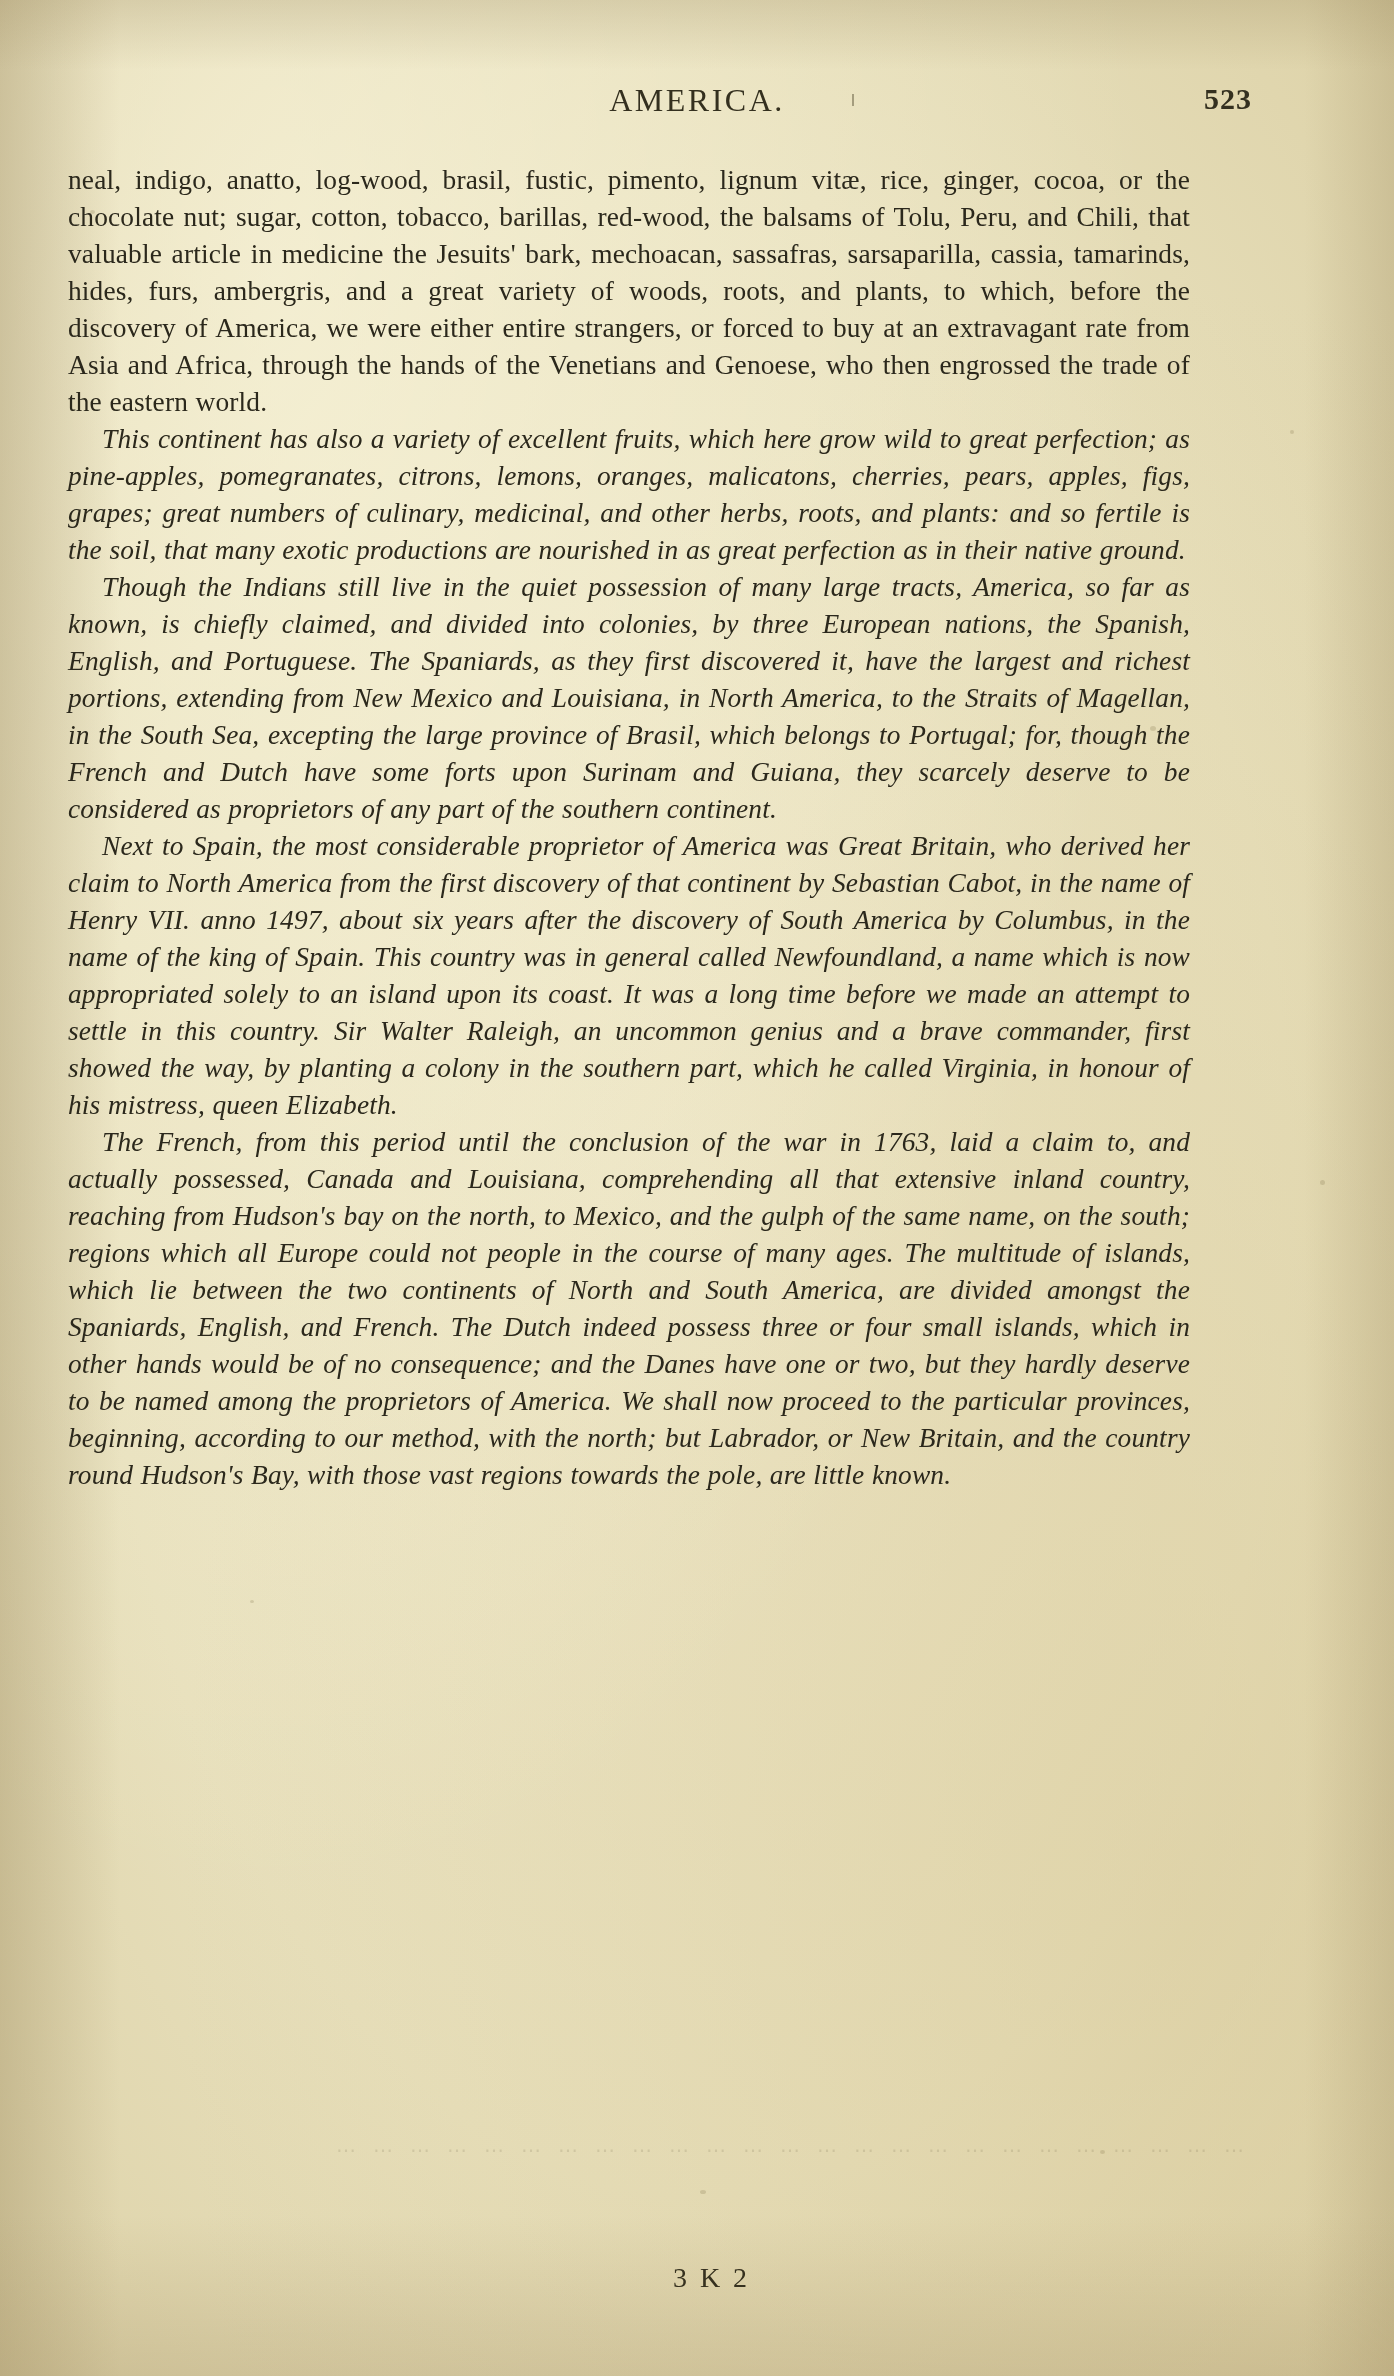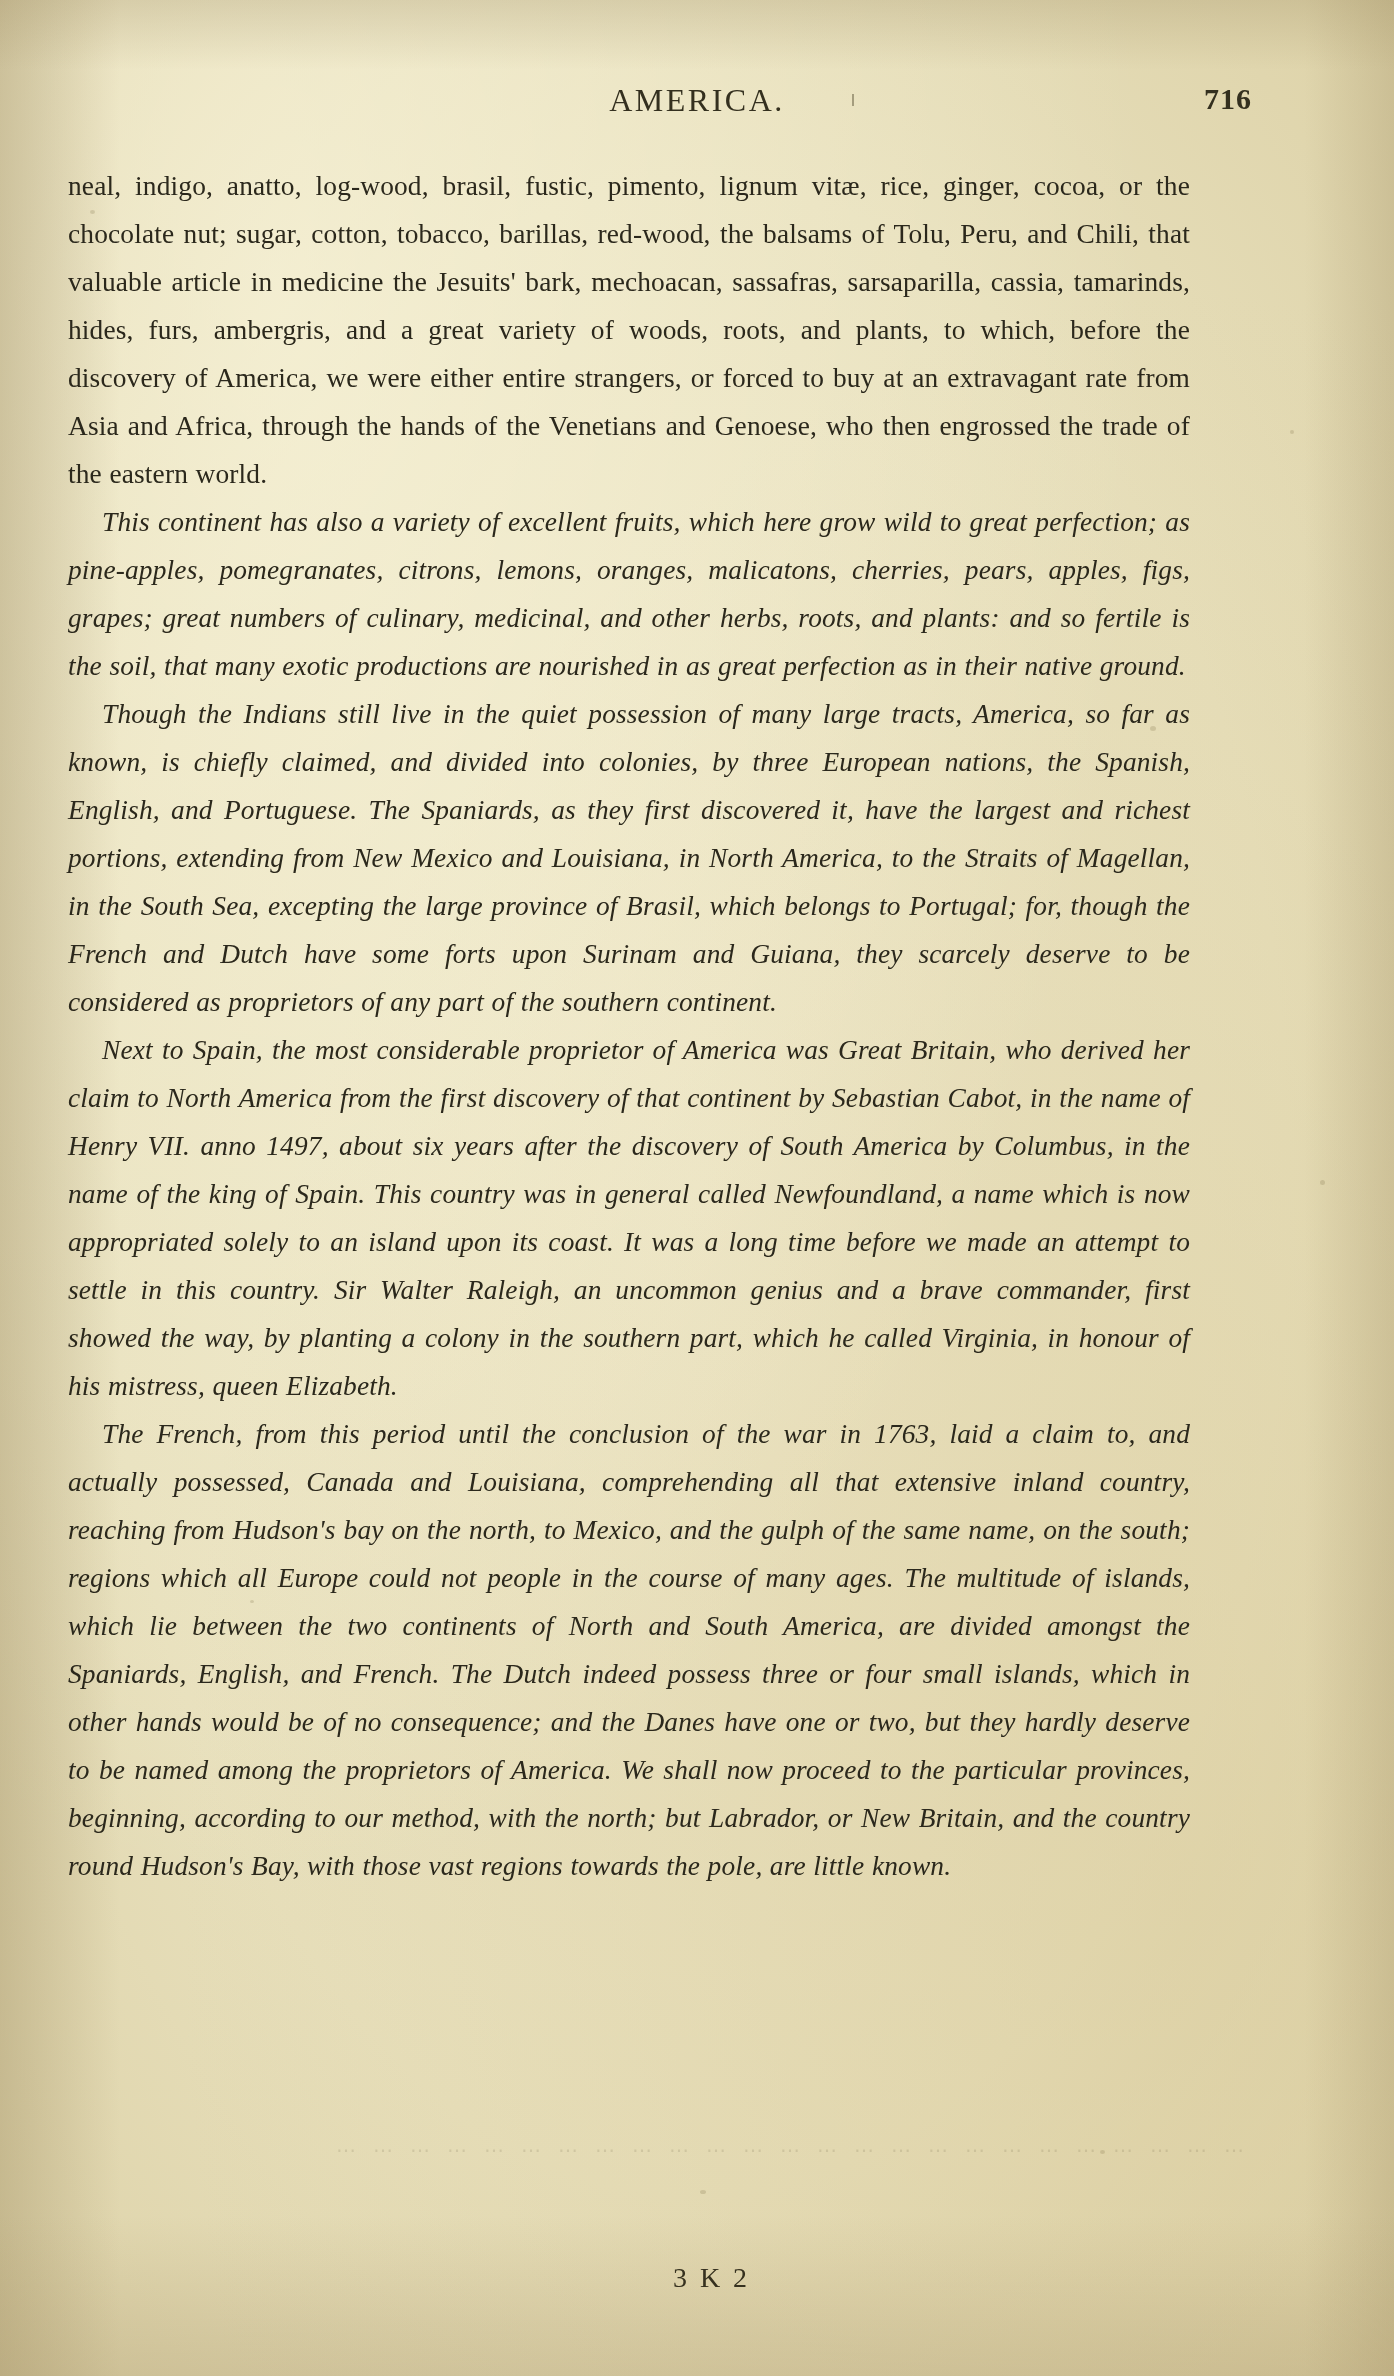--- a/index.html
+++ b/index.html
@@ -94,21 +94,21 @@
     height: 12px;
     background: rgba(80,70,45,0.45);
   }
 
   .body-text {
     position: absolute;
     left: 68px;
     top: 162px;
     width: 1122px;
     font-size: 27.4px;
-    line-height: 48px;
+    line-height: 37px;
     text-align: justify;
     color: #2b281c;
     letter-spacing: 0.15px;
     word-spacing: 0.5px;
   }
   .body-text p {
     margin: 0;
   }
   .body-text p.indent {
     text-indent: 34px;
@@ -158,21 +158,21 @@
 <div class="speckle" style="left:250px;top:1600px;width:4px;height:3px;"></div>
 <div class="speckle" style="left:1320px;top:1180px;width:5px;height:5px;"></div>
 <div class="speckle" style="left:700px;top:2190px;width:6px;height:4px;"></div>
 <div class="speckle" style="left:1100px;top:2150px;width:5px;height:4px;"></div>
 
 <div class="content">
 
   <header class="running-head">
     <div class="head-title">AMERICA.</div>
     <div class="head-tick"></div>
-    <div class="page-number">716</div>
+    <div class="page-number">523</div>
   </header>
 
   <article class="body-text">
     <p>neal, indigo, anatto, log-wood, brasil, fustic, pimento, lignum vitæ, rice, ginger, cocoa, or the chocolate nut; sugar, cotton, tobacco, barillas, red-wood, the balsams of Tolu, Peru, and Chili, that valuable article in medicine the Jesuits' bark, mechoacan, sassafras, sarsaparilla, cassia, tamarinds, hides, furs, ambergris, and a great variety of woods, roots, and plants, to which, before the discovery of America, we were either entire strangers, or forced to buy at an extravagant rate from Asia and Africa, through the hands of the Venetians and Genoese, who then engrossed the trade of the eastern world.</p>
     <p class="indent">This continent has also a variety of excellent fruits, which here grow wild to great perfection; as pine-apples, pomegranates, citrons, lemons, oranges, malicatons, cherries, pears, apples, figs, grapes; great numbers of culinary, medicinal, and other herbs, roots, and plants: and so fertile is the soil, that many exotic productions are nourished in as great perfection as in their native ground.</p>
     <p class="indent">Though the Indians still live in the quiet possession of many large tracts, America, so far as known, is chiefly claimed, and divided into colonies, by three European nations, the Spanish, English, and Portuguese. The Spaniards, as they first discovered it, have the largest and richest portions, extending from New Mexico and Louisiana, in North America, to the Straits of Magellan, in the South Sea, excepting the large province of Brasil, which belongs to Portugal; for, though the French and Dutch have some forts upon Surinam and Guiana, they scarcely deserve to be considered as proprietors of any part of the southern continent.</p>
     <p class="indent">Next to Spain, the most considerable proprietor of America was Great Britain, who derived her claim to North America from the first discovery of that continent by Sebastian Cabot, in the name of Henry VII. anno 1497, about six years after the discovery of South America by Columbus, in the name of the king of Spain. This country was in general called Newfoundland, a name which is now appropriated solely to an island upon its coast. It was a long time before we made an attempt to settle in this country. Sir Walter Raleigh, an uncommon genius and a brave commander, first showed the way, by planting a colony in the southern part, which he called Virginia, in honour of his mistress, queen Elizabeth.</p>
     <p class="indent">The French, from this period until the conclusion of the war in 1763, laid a claim to, and actually possessed, Canada and Louisiana, comprehending all that extensive inland country, reaching from Hudson's bay on the north, to Mexico, and the gulph of the same name, on the south; regions which all Europe could not people in the course of many ages. The multitude of islands, which lie between the two continents of North and South America, are divided amongst the Spaniards, English, and French. The Dutch indeed possess three or four small islands, which in other hands would be of no consequence; and the Danes have one or two, but they hardly deserve to be named among the proprietors of America. We shall now proceed to the particular provinces, beginning, according to our method, with the north; but Labrador, or New Britain, and the country round Hudson's Bay, with those vast regions towards the pole, are little known.</p>
   </article>
 

